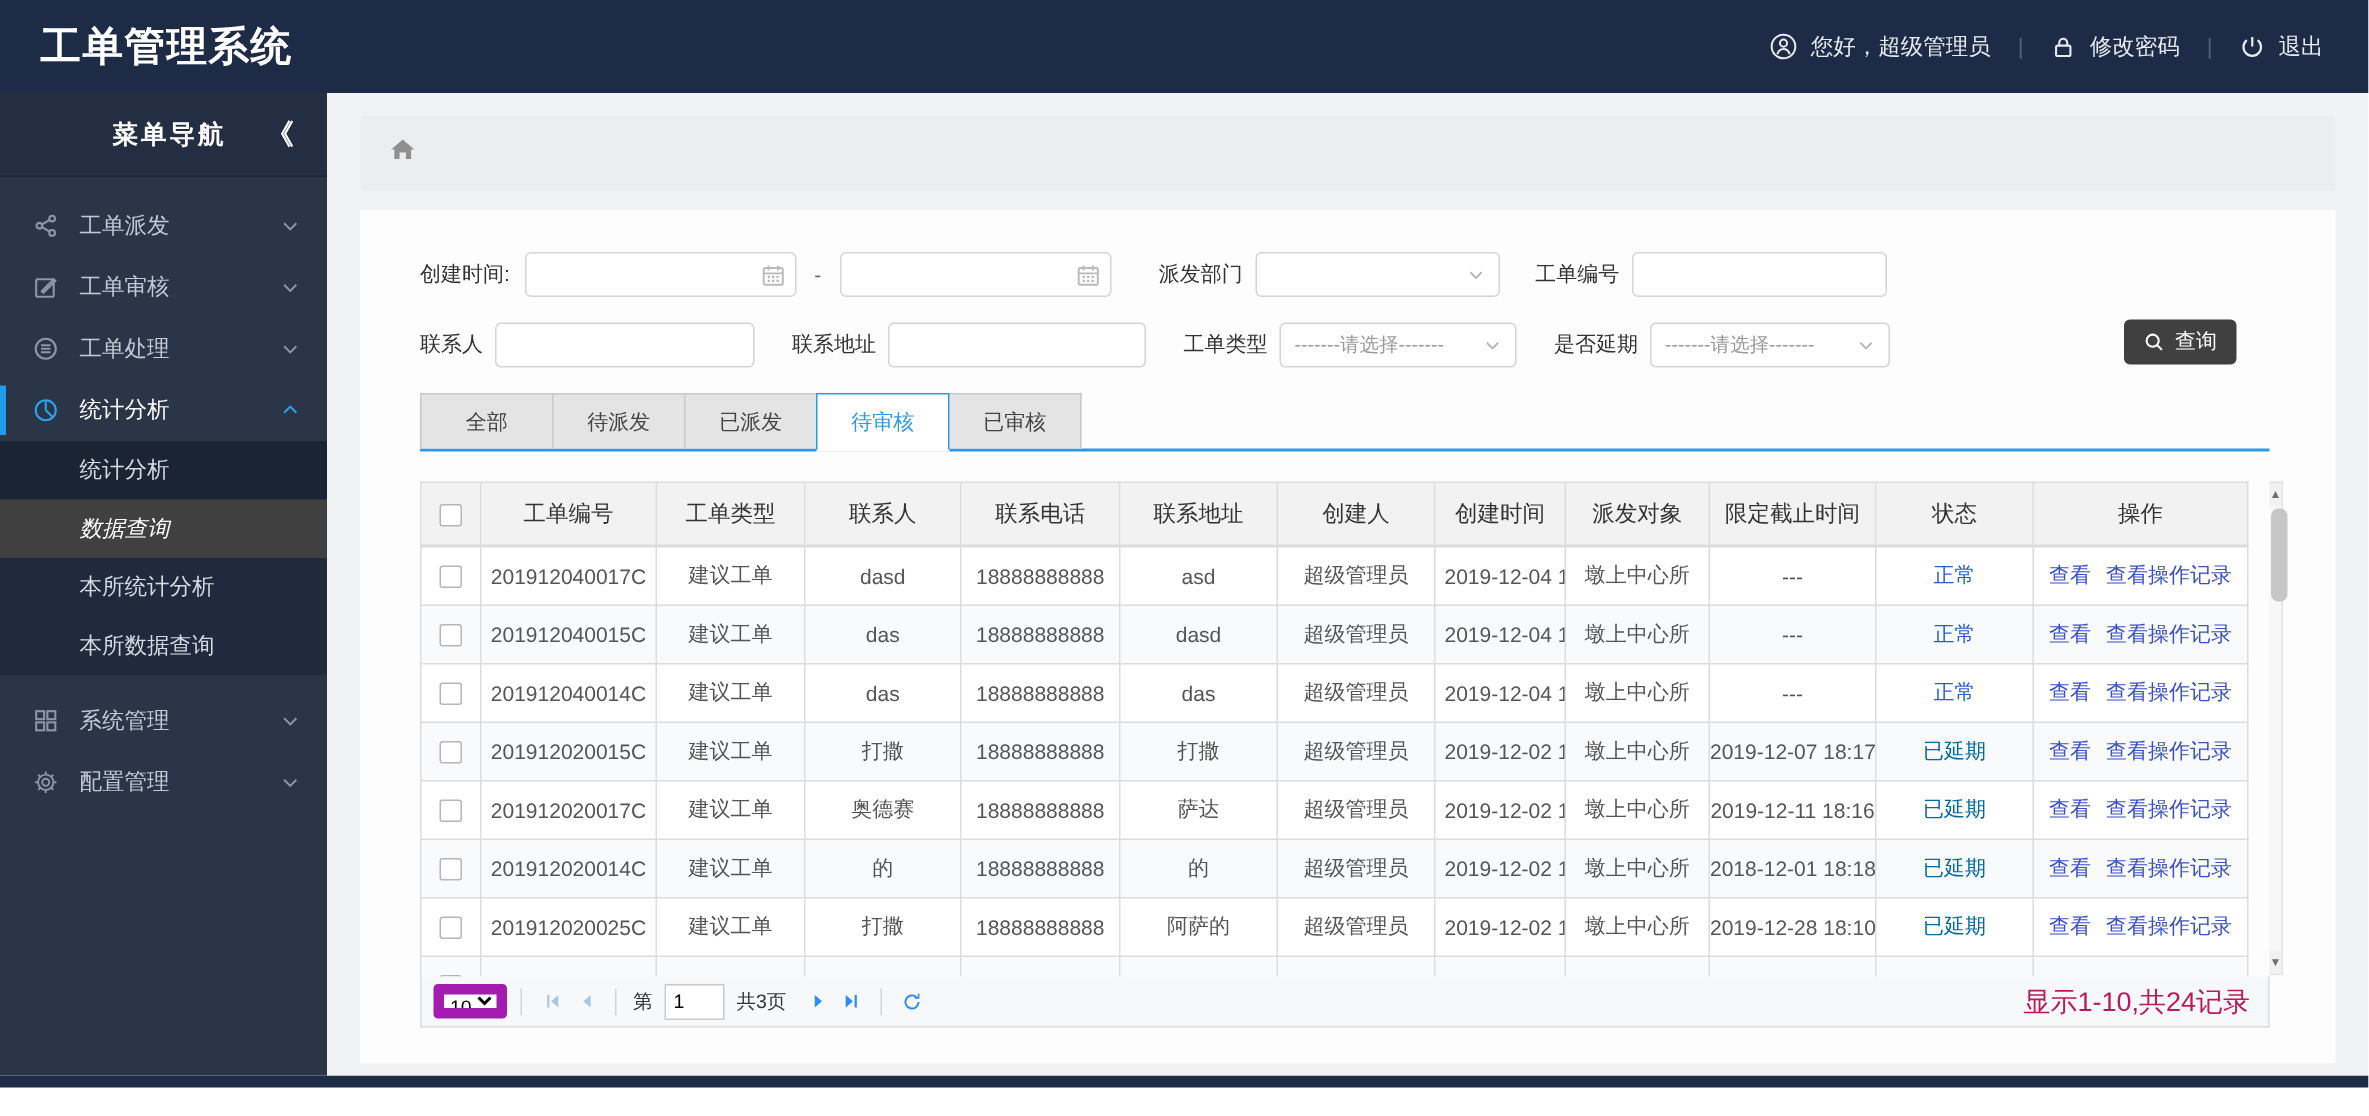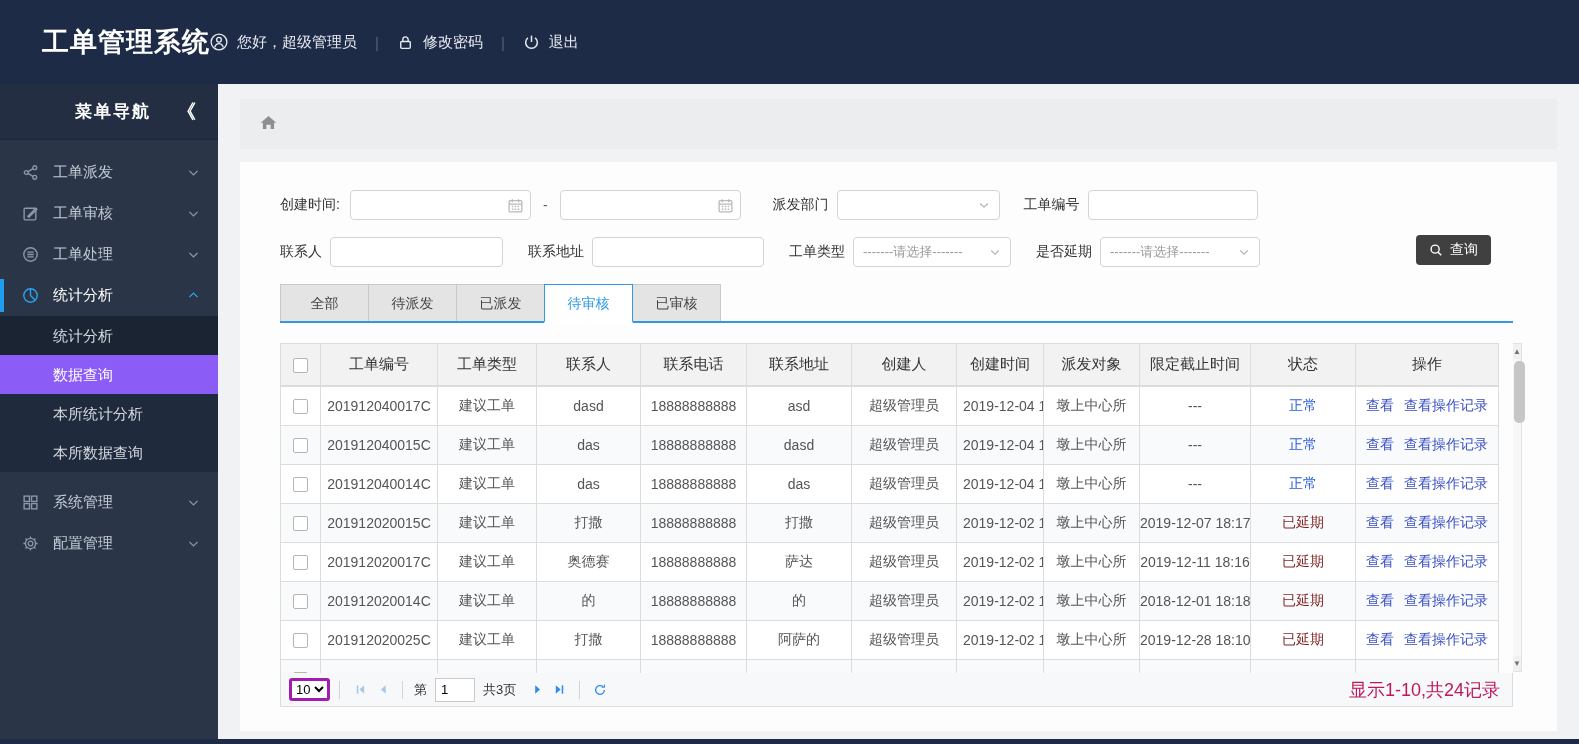--- a/index.html
+++ b/index.html
@@ -1,20 +1,20 @@
 <!DOCTYPE html>
 <html><head>
 <meta charset="utf-8">
 <style>
   * { box-sizing: border-box; margin: 0; padding: 0; }
   html,body { width:1579px; height:744px; overflow:hidden; }
   body { font-family:"Liberation Sans","DejaVu Sans",sans-serif; background:#fff; }
 
   
-  .header { height:84px; background:#1d2b46; display:flex; align-items:center; padding:0 30px 0 42px; }
+  .header { height:62px; background:#1d2b46; display:flex; align-items:center; justify-content:space-between; padding:0 30px 0 27px; }
   .app-title { color:#fff; font-size:27px; font-weight:bold; letter-spacing:1px; }
   .header-right { display:flex; align-items:center; gap:18px; color:#e8ebf2; font-size:15px; }
   .hitem { display:flex; align-items:center; gap:9px; cursor:pointer; }
   .hsep { color:#55617c; font-size:15px; }
   .hicon svg { display:block; }
 
   
   .mid { display:flex; height:655px; }
   .sidebar { width:218px; background:#2a3547; color:#c3cad6; flex:none; display:flex; flex-direction:column; }
   .main { flex:1; background:#f1f2f3; padding:15px 22px 0 22px; overflow:hidden; }
@@ -30,21 +30,21 @@
   .mitem .mlabel { flex:1; }
   .mitem svg { stroke:#8d97a8; }
   .mitem .chev { stroke:#8d97a8; }
   .mitem.active { color:#fff; }
   .mitem.active::before { content:""; position:absolute; left:0; top:4px; bottom:4px; width:4px; background:#1e9dee; }
   .mitem.active svg.micon-svg { stroke:#2ea3ef; }
   .mitem.active .chev { stroke:#2ea3ef; }
   .submenu { background:#1f2a3c; }
   .smitem { height:39px; line-height:39px; padding-left:53px; font-size:15px; color:#d6dae2; cursor:pointer; }
   .smitem.first { background:#1a2433; }
-  .smitem.selected { background:#8b5cf6; color:#fff; }
+  .smitem.selected { background:#404040; color:#fff;font-style:italic; }
 
   
   .breadcrumb { height:50px; background:#ebedee; border-radius:3px; display:flex; align-items:center; padding-left:19px; }
 
   
   .panel { margin-top:13px; background:#fdfdfd; height:569px; padding:28px 0 0 40px; position:relative; }
 
   
   .frow { display:flex; align-items:center; margin-bottom:17px; font-size:14px; color:#333; }
   .flabel { margin-right:8px; white-space:nowrap; }
@@ -66,32 +66,32 @@
   .table-zone { display:flex; margin-top:20px; width:1233px; }
   table { border-collapse:collapse; table-layout:fixed; width:1218px; background:#fff; }
   th,td { border:1px solid #dcdcdc; text-align:center; font-weight:normal; overflow:hidden; white-space:nowrap; }
   thead th { height:42px; background:#f2f2f2; font-size:15px; color:#333; }
   tbody td { height:39px; font-size:14px; color:#555; }
   tbody tr:nth-child(even) td { background:#f9fafb; }
   .tbody-clip { height:287px; overflow:hidden; }
   .chk { width:15px; height:15px; border:1px solid #b5b5b5; border-radius:2px; background:#fff; display:inline-block; vertical-align:middle; cursor:pointer; }
   .ops a { color:#3a50c4; text-decoration:none; margin:16px 5px; cursor:pointer; }
   .status-normal { color:#2b5cd8; }
-  .status-delayed { color:#7f1d1d; }
+  .status-delayed { color:#0369a1; }
 
   
   .vscroll { width:15px; height:329px; margin-left:0; display:flex; flex-direction:column; background:#f7f7f7; border:1px solid #e2e2e2; border-left:none; }
   .vs-btn { height:15px; text-align:center; font-size:8px; line-height:15px; color:#707070; background:#f1f1f1; cursor:pointer; }
   .vs-track { flex:1; position:relative; }
   .vs-thumb { position:absolute; top:2px; left:1px; width:11px; height:62px; background:#c6c6c6; border-radius:5px; cursor:pointer; }
   .vs-btn.bottom { margin-top:auto; }
 
   
   .pager { width:1233px; height:34px; border:1px solid #dcdcdc; border-top:none; background:#f7f8fa; display:flex; align-items:center; padding:0 12px 0 8px; font-size:13px; color:#333; }
-  .pager select { height:23px; font-size:13px; font-family:inherit; border:3px solid #a21caf; border-radius:3px; background:#fff; }
+  .pager select { height:23px; font-size:13px; font-family:inherit; border:7px solid #a21caf; border-radius:3px; background:#fff; }
   .pdiv { width:1px; height:18px; background:#d4d4d4; margin:0 9px; }
   .picon { display:flex; align-items:center; justify-content:center; width:22px; height:22px; cursor:pointer; }
   .pageno-input { width:40px; height:24px; border:1px solid #c9c9c9; background:#fff; text-align:left; padding:0 5px; font-size:13px; margin:0 6px; font-family:inherit; }
   .ptext { margin:0 2px; }
   .summary { margin-left:auto; font-size:18px; color:#be185d; }
 </style>
 </head>
 <body>
 
 <div class="header">

